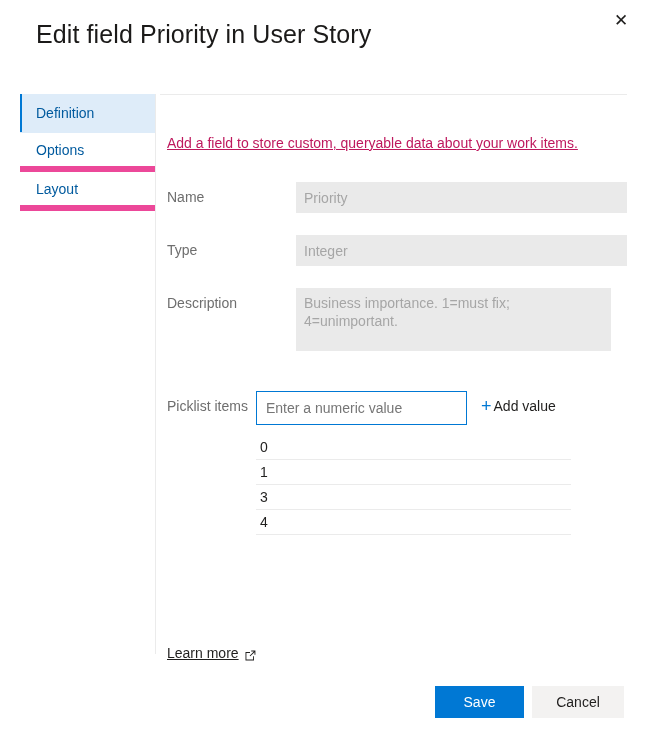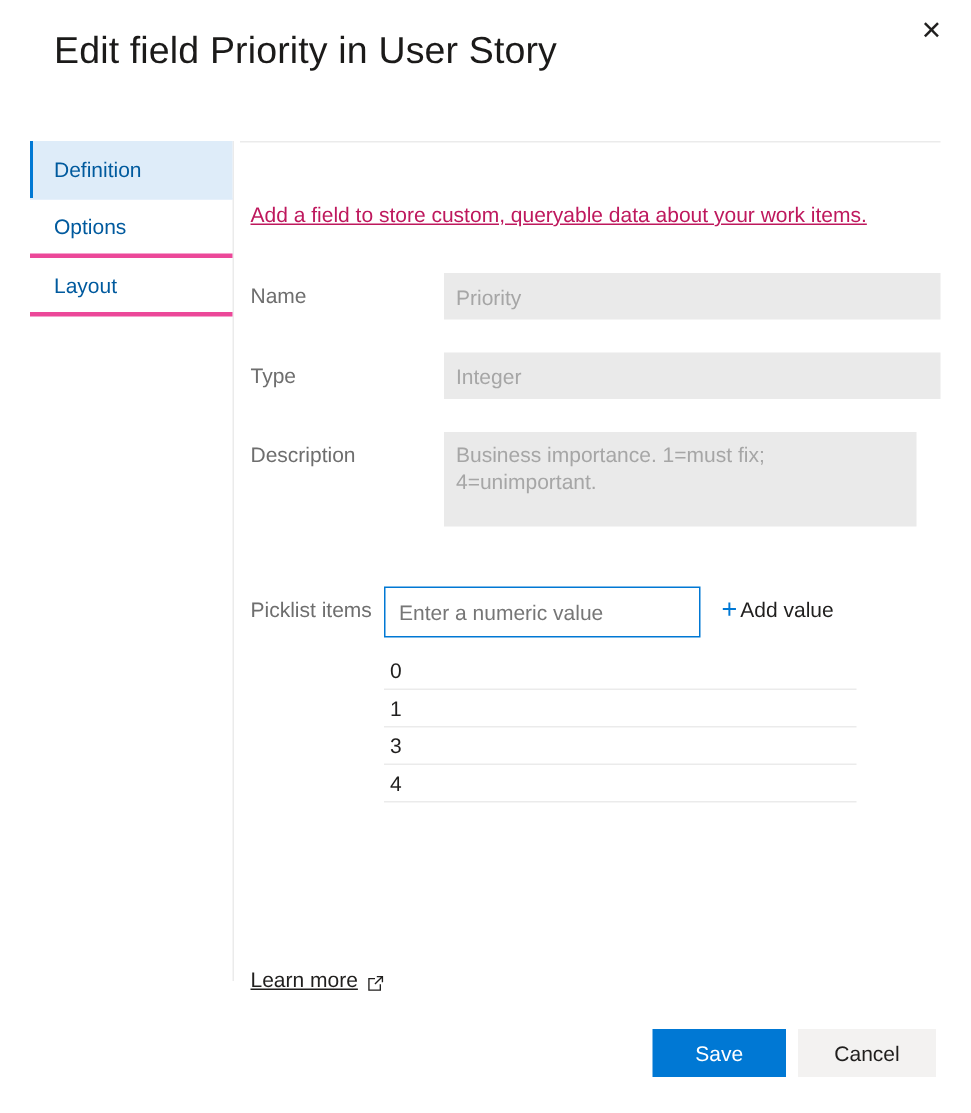--- a/index.html
+++ b/index.html
@@ -85,21 +85,21 @@
   .tab {
     position: relative;
     height: 39px;
     display: flex;
     align-items: center;
     padding-left: 16px;
     box-sizing: border-box;
     font-size: 14px;
     color: #005a9e;
     cursor: pointer;
-    border-bottom: 3px solid #ec4899;
+    border-bottom: 6px solid #ec4899;
     background: transparent;
   }
   .tab.selected {
     background: #deecf9;
     border-bottom: 1px solid #deecf9;
   }
   .tab.selected::before {
     content: "";
     position: absolute;
     left: 0;

